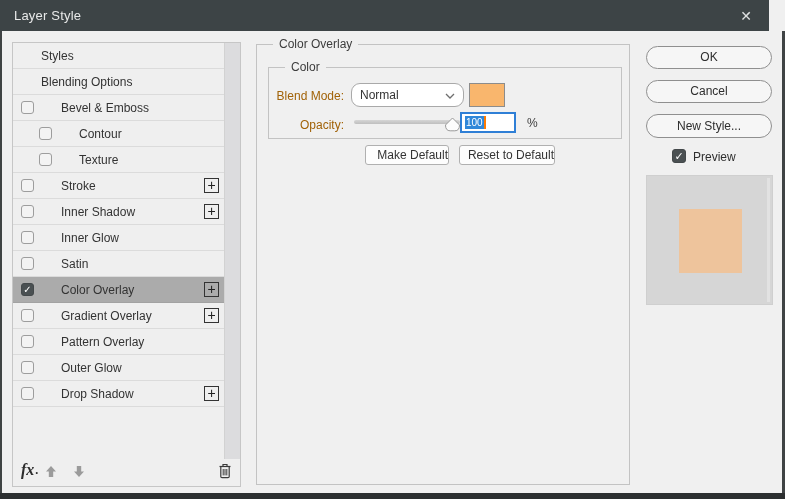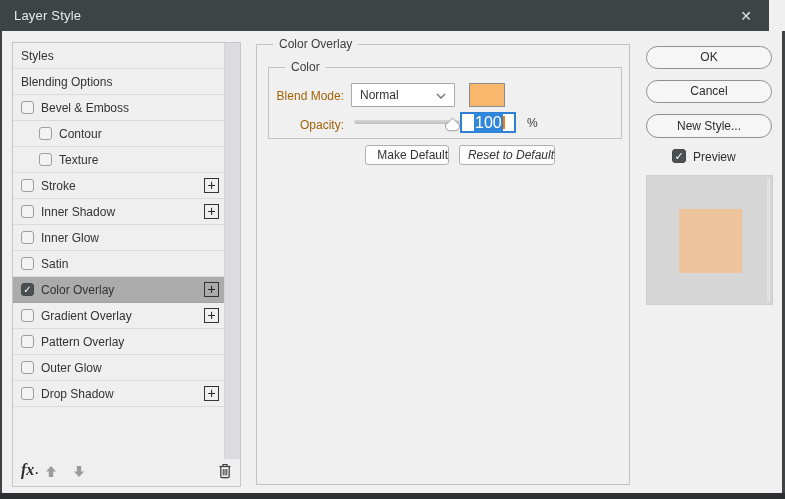--- a/index.html
+++ b/index.html
@@ -29,21 +29,21 @@
     position:absolute; left:12px; top:42px; width:229px; height:445px;
     border:1px solid #c6c6c6; background:#efefef;
   }
   .styles-list { position:absolute; left:0; top:0; width:211px; height:416px; overflow:hidden; }
   .row {
     position:relative; height:26px; display:flex; align-items:center;
     border-bottom:1px solid #dbdbdb; padding-left:8px; background:#efefef;
   }
   .row.selected { background:#ababab; border-bottom-color:#a2a2a2; }
   .row.indent { padding-left:26px; }
-  .row-label { color:#333; white-space:nowrap; }
+  .row-label { color:#333; white-space:nowrap;margin-left:20px; }
   .cb {
     width:13px; height:13px; border:1px solid #9d9d9d; border-radius:3px;
     background:#f3f3f3; margin-right:7px; flex:0 0 auto;
     font-size:10px; line-height:11px; text-align:center; color:#fff;
   }
   .cb.checked { background:#4a5052; border-color:#43484a; }
   .plus {
     position:absolute; right:5px; top:5px; width:15px; height:15px;
     border:1px solid #333; background:#efefef; color:#222;
     font-size:14px; line-height:13px; text-align:center;
@@ -71,51 +71,51 @@
     padding:0 6px; color:#3c3c3c; white-space:nowrap;
   }
   .overlay-group { left:256px; top:44px; width:374px; height:441px; }
   .color-group   { left:11px;  top:22px; width:354px; height:72px; }
 
   .form-label { position:absolute; text-align:right; color:#a16207; }
   .blend-label   { left:0; top:21px; width:75px; }
   .opacity-label { left:0; top:50px; width:75px; }
 
   .dropdown {
-    position:absolute; left:82px; top:15px; width:104px; height:24px;
-    background:#fff; border:1px solid #a9a9a9; border-radius:1px;
+    position:absolute; left:82px; top:15px; width:113px; height:24px;
+    background:#fff; border:1px solid #a9a9a9; border-radius:9px;
     display:flex; align-items:center; padding:0 8px; color:#333;
   }
   .dropdown .chev { position:absolute; right:8px; top:9px; }
   .swatch {
     position:absolute; left:200px; top:15px; width:36px; height:24px;
     border:1px solid #8c8c8c;
   }
   .slider { position:absolute; left:85px; top:44px; width:110px; height:20px; }
   .slider .track {
     position:absolute; left:0; top:8px; width:106px; height:4px;
     background:linear-gradient(#d6d6d6,#bfbfbf); border-radius:2px;
   }
   .slider .thumb { position:absolute; left:90px; top:5px; width:17px; height:15px; }
   .opacity-input {
     position:absolute; left:191px; top:44px; width:56px; height:21px;
     background:#fff; border:2px solid #2f7fd6; display:flex; align-items:center;
-    padding-left:12px; font-size:16px;
+    padding-left:3px; font-size:10px;
   }
   .opacity-input .sel { background:#3087d9; color:#fff; padding:1px 1px; }
   .opacity-input .caret { width:2px; height:13px; background:#ff7a00; }
   .unit-label { position:absolute; left:258px; top:48px; color:#3c3c3c; }
 
   .panel-btn {
     position:absolute; height:20px; background:#fdfdfd;
     border:1px solid #b0b0b0; border-radius:3px; color:#333;
     font-size:12px; text-align:right; line-height:18px; cursor:default;margin-left:15px;
   }
   .make-default  { left:93px;  top:100px; width:84px; }
-  .reset-default { left:187px; top:100px; width:96px;font-style:italic; }
+  .reset-default { left:187px; top:100px; width:96px; }
 
   
   .pill-btn {
     position:absolute; left:646px; width:126px; height:23px;
     border:1px solid #8f8f8f; border-radius:12px; background:#f6f6f6;
     color:#2e2e2e; text-align:center; line-height:21px; font-size:12px; cursor:default;
   }
   .ok-btn     { top:46px; }
   .cancel-btn { top:80px; }
   .newstyle-btn { top:114px; height:24px; line-height:22px; }

